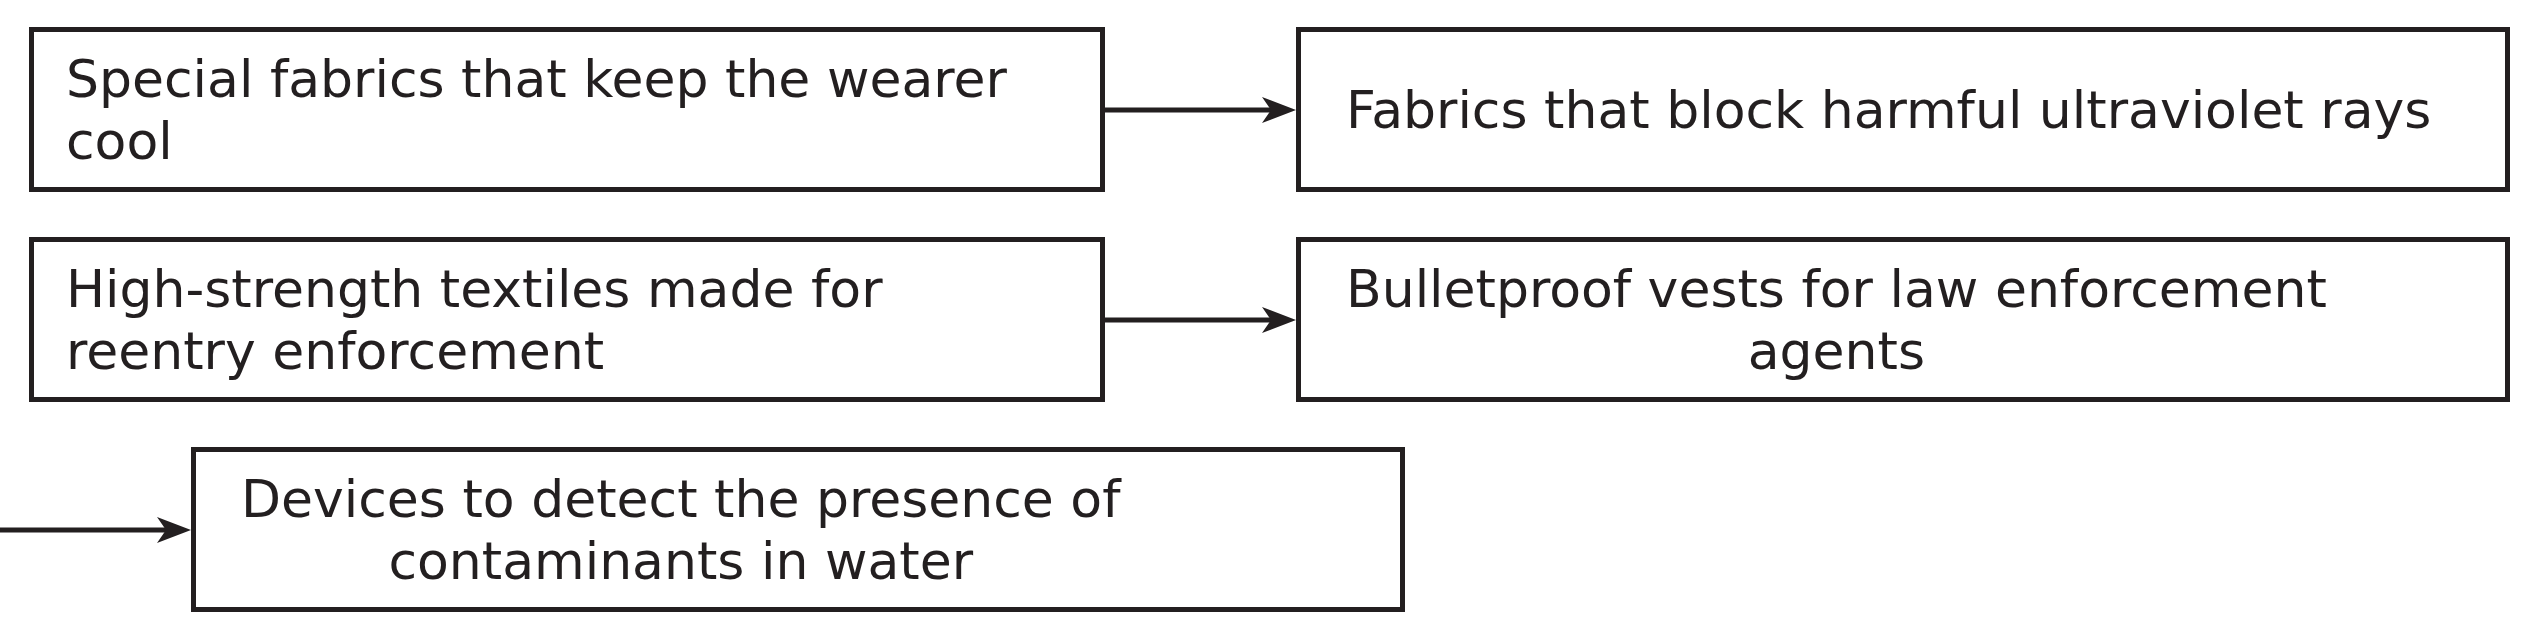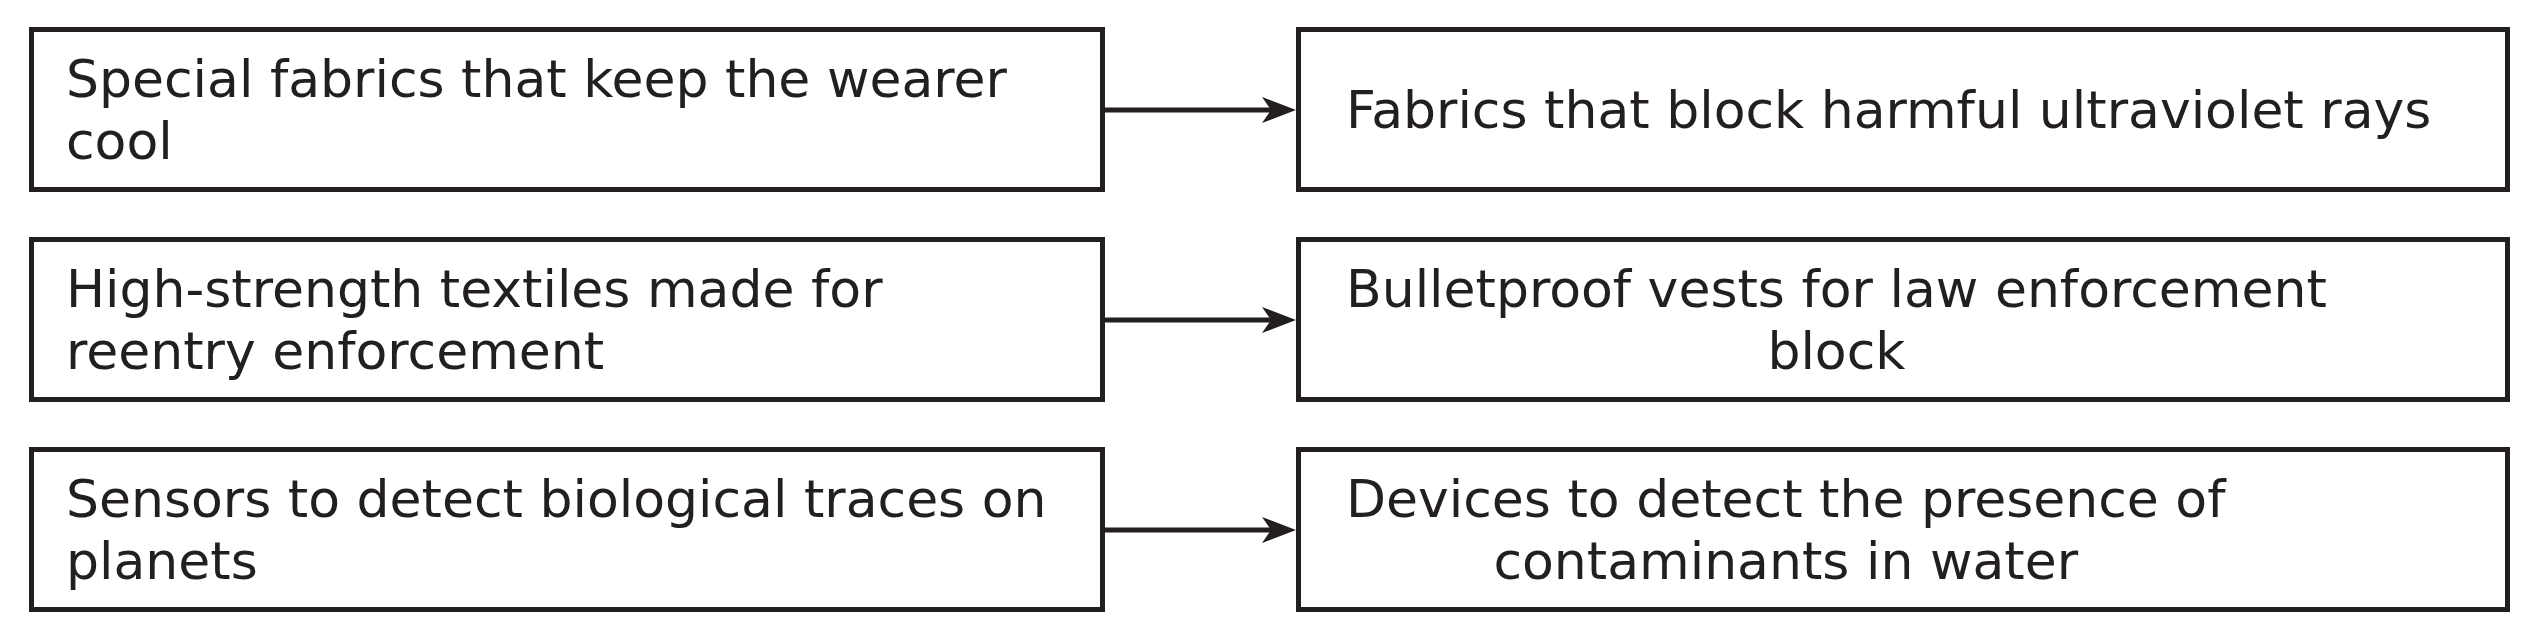--- a/index.html
+++ b/index.html
@@ -90,29 +90,25 @@
 reentry enforcement</span>
     </div>
     <div class="connector">
       <svg viewBox="0 0 191 30" aria-hidden="true">
         <line x1="0" y1="15" x2="168" y2="15" stroke="var(--ink)" stroke-width="5"></line>
         <polygon points="157,2 191,15 157,28 166,15" fill="var(--ink)"></polygon>
       </svg>
     </div>
     <div class="box box-right">
       <span class="box-text">Bulletproof vests for law enforcement
-block</span>
+agents</span>
     </div>
   </div>
 
   <div class="row">
-    <div class="box box-left">
-      <span class="box-text">Sensors to detect biological traces on
-planets</span>
-    </div>
     <div class="connector">
       <svg viewBox="0 0 191 30" aria-hidden="true">
         <line x1="0" y1="15" x2="168" y2="15" stroke="var(--ink)" stroke-width="5"></line>
         <polygon points="157,2 191,15 157,28 166,15" fill="var(--ink)"></polygon>
       </svg>
     </div>
     <div class="box box-right">
       <span class="box-text">Devices to detect the presence of
 contaminants in water</span>
     </div>

